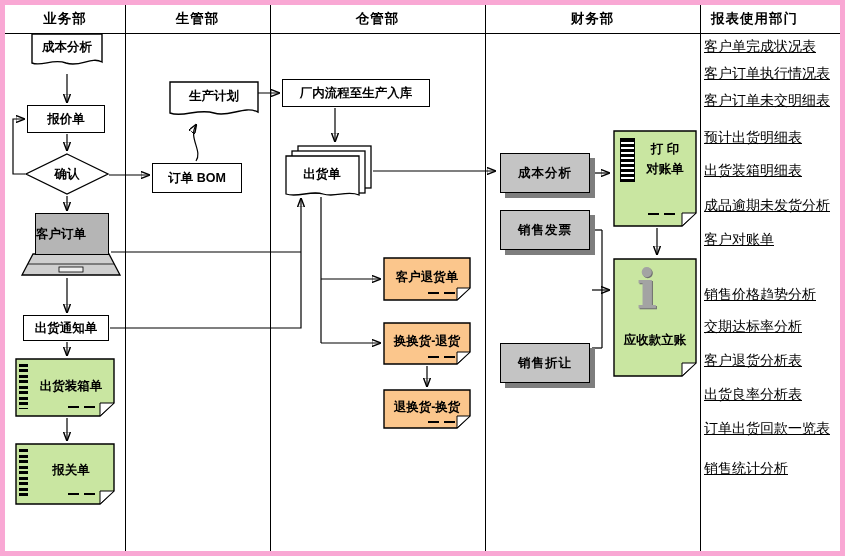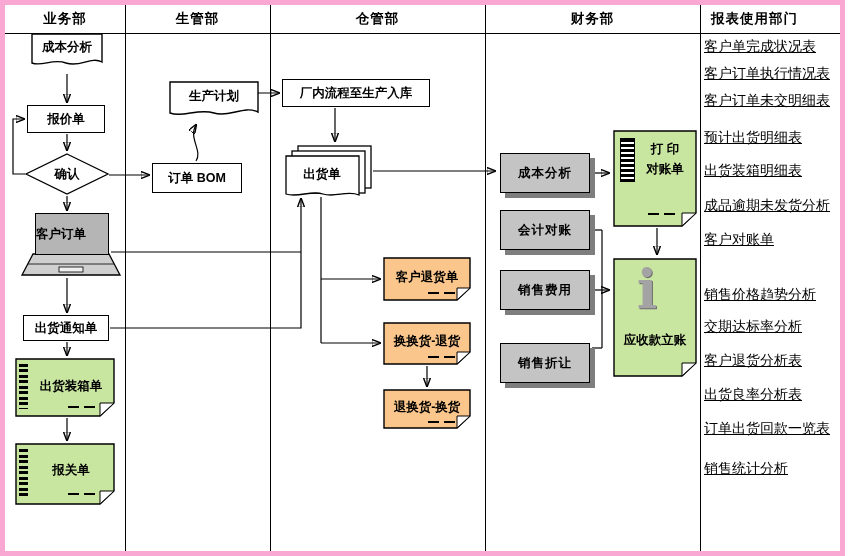--- a/index.html
+++ b/index.html
@@ -200,24 +200,21 @@
     <div class="sig" style="right:16px;bottom:6px">
         <b></b>
         <b></b>
       </div>
   </div>
 
   <div class="node gray3d" style="left:495px;top:148px;width:90px;height:40px">
     <span>成本分析</span>
   </div>
   <div class="node gray3d" style="left:495px;top:205px;width:90px;height:40px">
-    <span>会计对账</span>
-  </div>
-  <div class="node gray3d" style="left:495px;top:265px;width:90px;height:40px">
-    <span>销售费用</span>
+    <span>销售发票</span>
   </div>
   <div class="node gray3d" style="left:495px;top:338px;width:90px;height:40px">
     <span>销售折让</span>
   </div>
 
   <div class="node" style="left:608px;top:125px;width:84px;height:97px">
     <svg class="shape-svg" viewBox="0 0 84 97" preserveAspectRatio="none">
       <polygon points="1,1 83,1 83,83 69,96 1,96" fill="#c9e6a1" stroke="#000" stroke-width="1.4"></polygon>
       <polygon points="83,83 69,96 69,83" fill="#fff" stroke="#000" stroke-width="1"></polygon>
     </svg>

